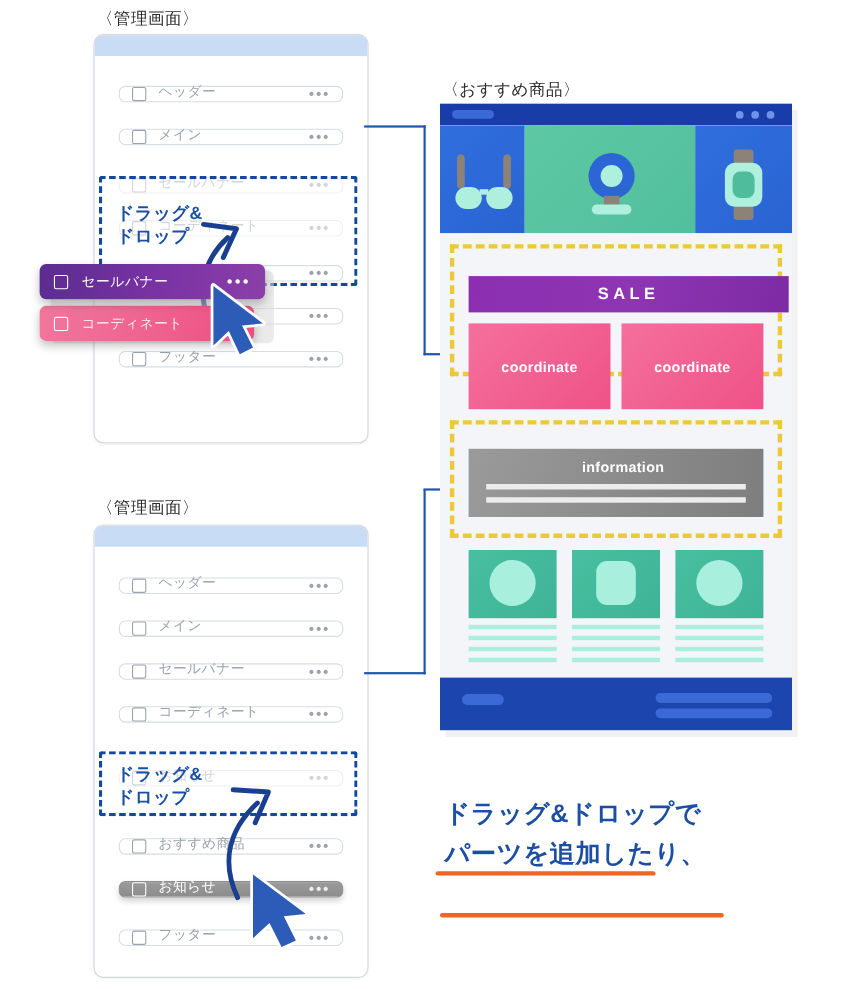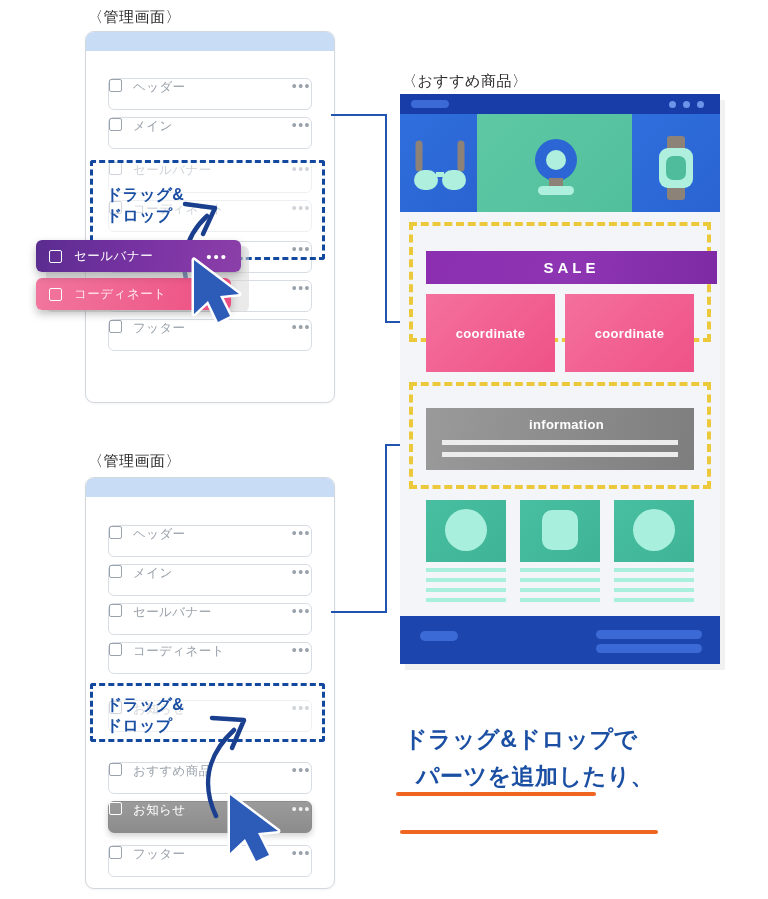--- a/index.html
+++ b/index.html
@@ -33,27 +33,27 @@
     position: absolute;
     left: 0; right: 0; top: 0;
     height: 19px;
     background: #c9dcf5;
   }
   .panel-body { position: absolute; left: 0; right: 0; top: 19px; bottom: 0; }
 
   .row {
     position: absolute;
     left: 22px; right: 22px;
-    height: 32px;
+    height: 15px;
     border: 1px solid #d8dde3;
     border-radius: 6px;
     background: #ffffff;
     display: flex;
-    align-items: flex-start;
-    padding: 0 0;
+    align-items: flex-end;
+    padding: 0 11px;
   }
   .row .cb {
     width: 13px; height: 13px;
     border: 1.5px solid #9aa3ad;
     border-radius: 2px;
     flex: 0 0 auto;
   }
   .row .lbl {
     margin-left: 11px;
     font-size: 12.5px;
@@ -473,17 +473,17 @@
       <div class="card-line" style="left:0; top:98px; width:80px;"></div>
     </div>
 
     <div class="bz-footer" style="left:0; top:522px; width:320px; height:48px;"></div>
     <div class="fpill" style="left:20px; top:537px; width:38px; height:10px;"></div>
     <div class="fpill" style="left:196px; top:536px; width:106px; height:9px;"></div>
     <div class="fpill" style="left:196px; top:550px; width:106px; height:9px;"></div>
   </div>
 
   <div class="msg" style="left:404px; top:723px;">ドラッグ&amp;ドロップで</div>
-  <div class="msg" style="left:416px; top:760px;">パーツを追加したり、</div>
+  <div class="msg" style="left:404px; top:760px;">パーツを追加したり、</div>
   <div class="uline" style="left:396px; top:792px; width:200px;"></div>
   <div class="uline" style="left:400px; top:830px; width:258px;"></div>
 
 </div>
 
 </body></html>

